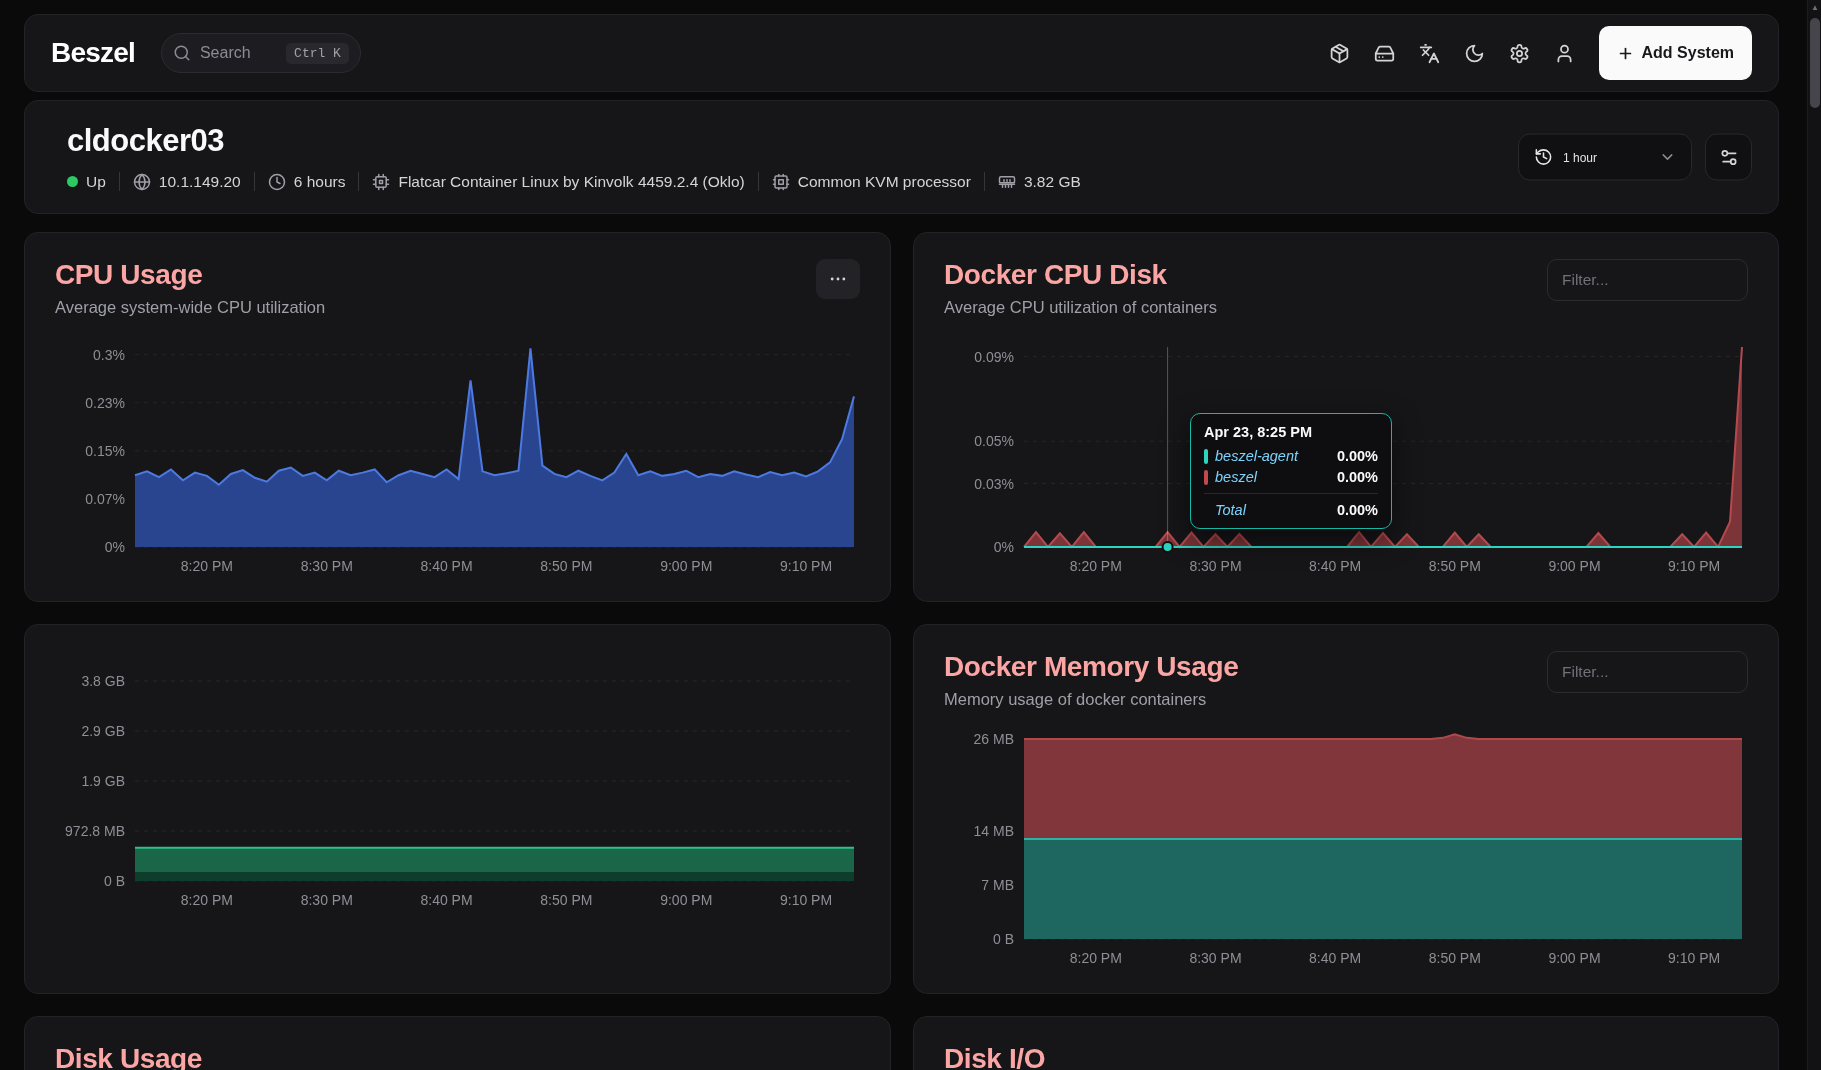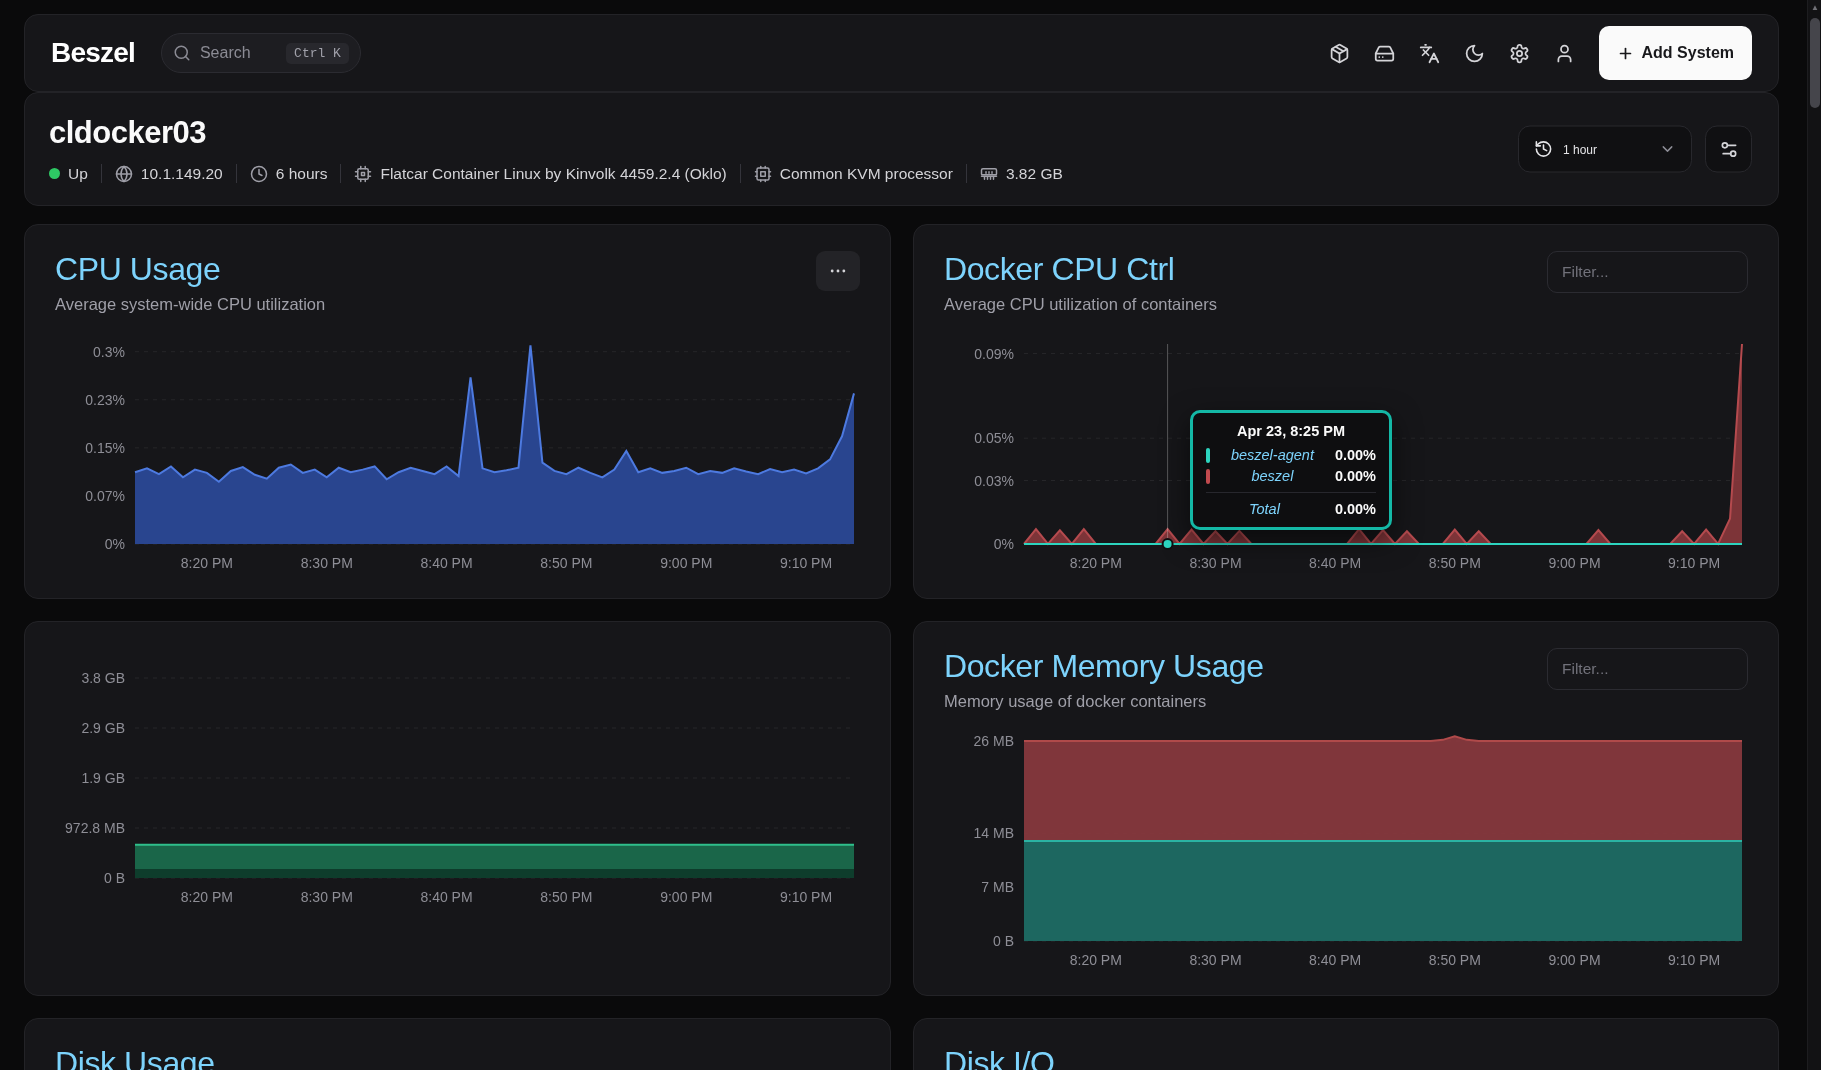--- a/index.html
+++ b/index.html
@@ -20,50 +20,50 @@
   .search svg { flex:none; }
   .search kbd { margin-left:auto; background:#28282d; border-radius:5px; padding:3px 8px;
     font-family:"Liberation Mono","DejaVu Sans Mono",monospace; font-size:13px; color:#a1a1aa; }
   .tb-spacer { flex:1; }
   .icon-btn { width:45px; height:44px; border:none; background:transparent; border-radius:10px;
     display:flex; align-items:center; justify-content:center; color:#d4d4d8; cursor:pointer; }
   .add-btn { height:54px; margin-left:12px; padding:0 18px; background:#fafafa; color:#18181b;
     border:none; border-radius:10px; font-size:16px; font-weight:600; display:flex; align-items:center; gap:8px;
     font-family:inherit; cursor:pointer; }
   
-  .sys { margin-top:0; padding:22px 24px; position:relative; }
+  .sys { margin-top:8px; padding:22px 42px; position:relative; }
   .sys h1 { font-size:31px; font-weight:700; color:#fafafa; letter-spacing:-0.5px; }
   .badges { display:flex; align-items:center; gap:13px; margin-top:13px; font-size:15.5px; color:#d4d4d8; }
   .badge { display:flex; align-items:center; gap:8px; white-space:nowrap; }
   .badge svg { color:#9f9fa8; flex:none; }
   .dot { width:11px; height:11px; border-radius:50%; }
   .sep { width:1px; height:19px; background:#34343b; }
   .sys-controls { position:absolute; right:26px; top:50%; transform:translateY(-50%); display:flex; gap:13px; }
   .time-select { height:47px; min-width:174px; background:#101012; border:1px solid #28282d; border-radius:12px;
     display:flex; align-items:center; gap:10px; padding:0 15px; font-size:12px; color:#e4e4e7; cursor:pointer; }
   .time-select .chev { margin-left:auto; color:#8b8b94; }
   .square-btn { width:47px; height:47px; background:#101012; border:1px solid #28282d; border-radius:12px;
     display:flex; align-items:center; justify-content:center; color:#d4d4d8; cursor:pointer; }
   
   .grid { display:grid; grid-template-columns:1fr 1fr; gap:22px; margin-top:18px; }
   .chart-card { padding:26px 30px 24px; }
   .card-head { display:flex; justify-content:space-between; align-items:flex-start; }
-  .card-title { font-size:32px; font-weight:400; color:#7dd3fc; letter-spacing:-0.4px; }
+  .card-title { font-size:28px; font-weight:700; color:#fca5a5; letter-spacing:-0.4px; }
   .card-sub { font-size:16.5px; color:#9f9fa8; margin-top:7px; }
   .dots-btn { width:44px; height:40px; background:#232327; border:none; border-radius:9px; color:#d4d4d8;
     display:flex; align-items:center; justify-content:center; cursor:pointer; }
   .filter-input { width:201px; height:42px; background:transparent; border:1px solid #2b2b31; border-radius:10px;
     color:#e4e4e7; padding:0 14px; font-size:15.5px; font-family:inherit; outline:none; }
   .filter-input::placeholder { color:#71717a; }
   .chart { height:238px; margin-top:22px; position:relative; }
   .chart svg { display:block; }
   .stub { min-height:300px; }
   
-  .tooltip { position:absolute; left:246px; top:74px; width:202px; background:#0e0e10; border:3px solid #14b8a6;
-    border-radius:10px; padding:10px 13px; box-shadow:0 10px 28px rgba(0,0,0,.55); font-size:14.5px; z-index:5;text-align:center; }
+  .tooltip { position:absolute; left:246px; top:74px; width:202px; background:#0e0e10; border:1px solid #14b8a6;
+    border-radius:10px; padding:10px 13px; box-shadow:0 10px 28px rgba(0,0,0,.55); font-size:14.5px; z-index:5; }
   .tt-title { font-weight:700; color:#fafafa; margin-bottom:8px; }
   .tt-row { display:flex; align-items:center; gap:7px; margin:5px 0; }
   .chip { width:4px; height:15px; border-radius:2px; flex:none; }
   .tt-label { color:#7dd3fc; flex:1;font-style:italic; }
   .tt-val { color:#fafafa; font-weight:700; }
   .tt-total { display:flex; align-items:center; gap:23px; border-top:1px solid #27272d; margin-top:8px; padding-top:8px; }
   .tt-total .tt-label { padding-left:11px; }
   
   .scrollbar { position:absolute; top:0; right:0; width:14px; height:1070px; background:#121214; border-left:1px solid #1d1d20; }
   .scroll-up { position:absolute; top:3px; left:0; width:14px; text-align:center; color:#707076; font-size:8px; }
@@ -273,21 +273,21 @@
             <text x="751.0427" y="232" text-anchor="middle" font-size="14" fill="#8e8e96">9:10 PM</text>
             <path d="M80 136.2051282051282 L91.98333333333333 132.35897435897436 L103.96666666666667 138.12820512820514 L115.95 130.43589743589743 L127.93333333333334 141.33333333333334 L139.91666666666666 133.64102564102564 L151.9 136.84615384615384 L163.88333333333333 145.82051282051282 L175.86666666666667 134.9230769230769 L187.85 131.0769230769231 L199.83333333333331 138.76923076923077 L211.81666666666666 142.6153846153846 L223.8 131.71794871794873 L235.78333333333333 128.5128205128205 L247.76666666666668 136.84615384615384 L259.75 133.64102564102564 L271.73333333333335 141.33333333333334 L283.7166666666667 131.71794871794873 L295.7 136.2051282051282 L307.6833333333333 133.64102564102564 L319.66666666666663 130.43589743589743 L331.65 143.25641025641025 L343.6333333333333 136.2051282051282 L355.6166666666667 131.71794871794873 L367.6 134.9230769230769 L379.58333333333337 138.12820512820514 L391.56666666666666 130.43589743589743 L403.55 140.05128205128204 L415.53333333333336 41.333333333333314 L427.51666666666665 132.35897435897436 L439.5 136.2051282051282 L451.48333333333335 134.28205128205127 L463.46666666666664 131.71794871794873 L475.45000000000005 9.28205128205127 L487.43333333333334 126.58974358974359 L499.4166666666667 134.9230769230769 L511.4 138.12820512820514 L523.3833333333334 131.71794871794873 L535.3666666666666 136.84615384615384 L547.35 141.33333333333334 L559.3333333333333 133.64102564102564 L571.3166666666666 115.05128205128206 L583.3 136.2051282051282 L595.2833333333333 132.35897435897436 L607.2666666666667 136.84615384615384 L619.25 134.9230769230769 L631.2333333333333 131.71794871794873 L643.2166666666667 138.12820512820514 L655.2 134.9230769230769 L667.1833333333333 136.84615384615384 L679.1666666666667 132.35897435897436 L691.15 135.56410256410257 L703.1333333333333 138.12820512820514 L715.1166666666667 133 L727.1 136.2051282051282 L739.0833333333333 133.64102564102564 L751.0666666666667 137.4871794871795 L763.05 132.35897435897436 L775.0333333333333 123.38461538461539 L787.0166666666667 100.30769230769229 L799 57.358974358974365 L799 208 L787.0166666666667 208 L775.0333333333333 208 L763.05 208 L751.0666666666667 208 L739.0833333333333 208 L727.1 208 L715.1166666666667 208 L703.1333333333333 208 L691.15 208 L679.1666666666667 208 L667.1833333333333 208 L655.2 208 L643.2166666666667 208 L631.2333333333333 208 L619.25 208 L607.2666666666667 208 L595.2833333333333 208 L583.3 208 L571.3166666666666 208 L559.3333333333333 208 L547.35 208 L535.3666666666666 208 L523.3833333333334 208 L511.4 208 L499.4166666666667 208 L487.43333333333334 208 L475.45000000000005 208 L463.46666666666664 208 L451.48333333333335 208 L439.5 208 L427.51666666666665 208 L415.53333333333336 208 L403.55 208 L391.56666666666666 208 L379.58333333333337 208 L367.6 208 L355.6166666666667 208 L343.6333333333333 208 L331.65 208 L319.66666666666663 208 L307.6833333333333 208 L295.7 208 L283.7166666666667 208 L271.73333333333335 208 L259.75 208 L247.76666666666668 208 L235.78333333333333 208 L223.8 208 L211.81666666666666 208 L199.83333333333331 208 L187.85 208 L175.86666666666667 208 L163.88333333333333 208 L151.9 208 L139.91666666666666 208 L127.93333333333334 208 L115.95 208 L103.96666666666667 208 L91.98333333333333 208 L80 208 Z" fill="#2a4896" fill-opacity="0.95"></path>
             <path d="M80 136.2051282051282 L91.98333333333333 132.35897435897436 L103.96666666666667 138.12820512820514 L115.95 130.43589743589743 L127.93333333333334 141.33333333333334 L139.91666666666666 133.64102564102564 L151.9 136.84615384615384 L163.88333333333333 145.82051282051282 L175.86666666666667 134.9230769230769 L187.85 131.0769230769231 L199.83333333333331 138.76923076923077 L211.81666666666666 142.6153846153846 L223.8 131.71794871794873 L235.78333333333333 128.5128205128205 L247.76666666666668 136.84615384615384 L259.75 133.64102564102564 L271.73333333333335 141.33333333333334 L283.7166666666667 131.71794871794873 L295.7 136.2051282051282 L307.6833333333333 133.64102564102564 L319.66666666666663 130.43589743589743 L331.65 143.25641025641025 L343.6333333333333 136.2051282051282 L355.6166666666667 131.71794871794873 L367.6 134.9230769230769 L379.58333333333337 138.12820512820514 L391.56666666666666 130.43589743589743 L403.55 140.05128205128204 L415.53333333333336 41.333333333333314 L427.51666666666665 132.35897435897436 L439.5 136.2051282051282 L451.48333333333335 134.28205128205127 L463.46666666666664 131.71794871794873 L475.45000000000005 9.28205128205127 L487.43333333333334 126.58974358974359 L499.4166666666667 134.9230769230769 L511.4 138.12820512820514 L523.3833333333334 131.71794871794873 L535.3666666666666 136.84615384615384 L547.35 141.33333333333334 L559.3333333333333 133.64102564102564 L571.3166666666666 115.05128205128206 L583.3 136.2051282051282 L595.2833333333333 132.35897435897436 L607.2666666666667 136.84615384615384 L619.25 134.9230769230769 L631.2333333333333 131.71794871794873 L643.2166666666667 138.12820512820514 L655.2 134.9230769230769 L667.1833333333333 136.84615384615384 L679.1666666666667 132.35897435897436 L691.15 135.56410256410257 L703.1333333333333 138.12820512820514 L715.1166666666667 133 L727.1 136.2051282051282 L739.0833333333333 133.64102564102564 L751.0666666666667 137.4871794871795 L763.05 132.35897435897436 L775.0333333333333 123.38461538461539 L787.0166666666667 100.30769230769229 L799 57.358974358974365" fill="none" stroke="#4d7ae0" stroke-width="2"></path>
           </svg>
         </div>
     </section>
 
     <section class="card chart-card">
       <div class="card-head">
         <div>
-          <div class="card-title">Docker CPU Ctrl</div>
+          <div class="card-title">Docker CPU Disk</div>
           <div class="card-sub">Average CPU utilization of containers</div>
         </div>
         <input class="filter-input" placeholder="Filter..." style="">
       </div>
       <div class="chart">
           <svg width="804" height="238" style="font-family:inherit">
             <line x1="80" y1="17.523809523809547" x2="798" y2="17.523809523809547" stroke="rgba(255,255,255,0.07)" stroke-dasharray="4 5"></line>
             <text x="70" y="22.523809523809547" text-anchor="end" font-size="14" fill="#8e8e96">0.09%</text>
             <line x1="80" y1="102.17989417989419" x2="798" y2="102.17989417989419" stroke="rgba(255,255,255,0.07)" stroke-dasharray="4 5"></line>
             <text x="70" y="107.17989417989419" text-anchor="end" font-size="14" fill="#8e8e96">0.05%</text>

